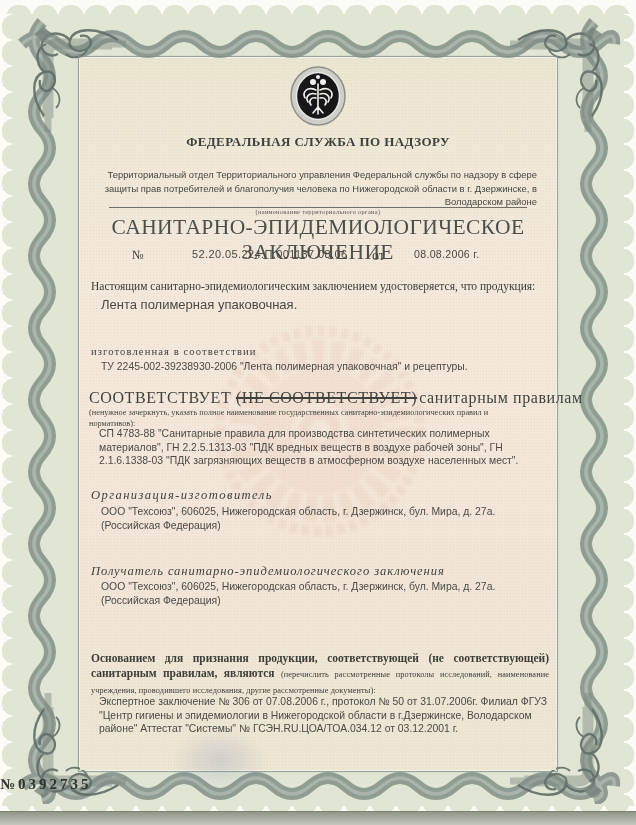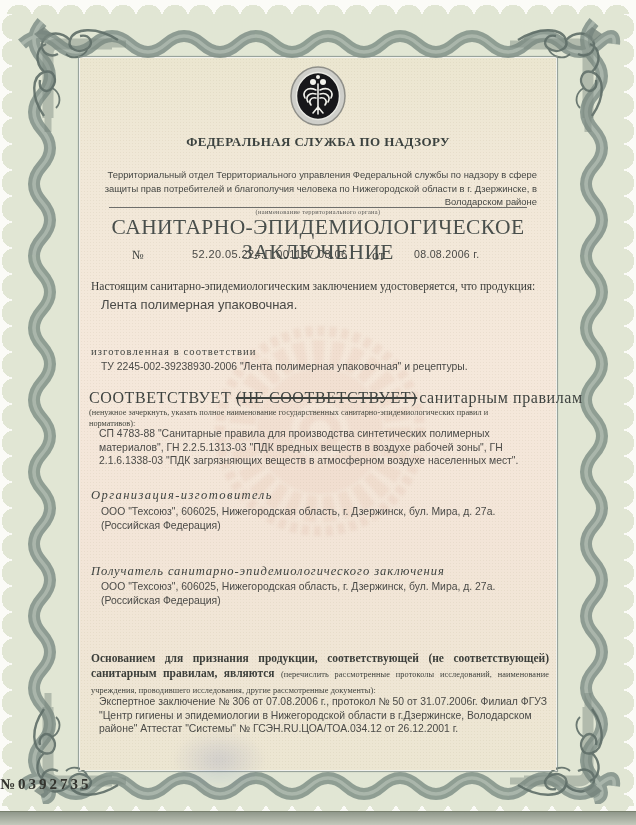--- a/index.html
+++ b/index.html
@@ -181,19 +181,19 @@
 
     <p class="abs section-label maker-label serif">Организация-изготовитель</p>
     <p class="abs maker-value sans">ООО "Техсоюз", 606025, Нижегородская область, г. Дзержинск, бул. Мира, д. 27а. (Российская Федерация)</p>
 
     <p class="abs section-label recv-label serif">Получатель санитарно-эпидемиологического заключения</p>
     <p class="abs recv-value sans">ООО "Техсоюз", 606025, Нижегородская область, г. Дзержинск, бул. Мира, д. 27а. (Российская Федерация)</p>
 
     <p class="abs basis serif">
       <span>Основанием для признания продукции, соответствующей (не соответствующей) санитарным правилам, являются </span><span class="fine">(перечислить рассмотренные протоколы исследований, наименование учреждения, проводившего исследования, другие рассмотренные документы):</span>
     </p>
-    <p class="abs expert sans">Экспертное заключение № 306 от 07.08.2006 г., протокол № 50 от 31.07.2006г. Филиал ФГУЗ "Центр гигиены и эпидемиологии в Нижегородской области в г.Дзержинске, Володарском районе" Аттестат "Системы" № ГСЭН.RU.ЦОА/ТОА.034.12 от 26.12.2001 г.</p>
+    <p class="abs expert sans">Экспертное заключение № 306 от 07.08.2006 г., протокол № 50 от 31.07.2006г. Филиал ФГУЗ "Центр гигиены и эпидемиологии в Нижегородской области в г.Дзержинске, Володарском районе" Аттестат "Системы" № ГСЭН.RU.ЦОА/ТОА.034.12 от 03.12.2001 г.</p>
   </div>
 
   <div class="serial">№0392735</div>
 
   <div class="bottom-strip"></div>
 </div>
 
 </body></html>

